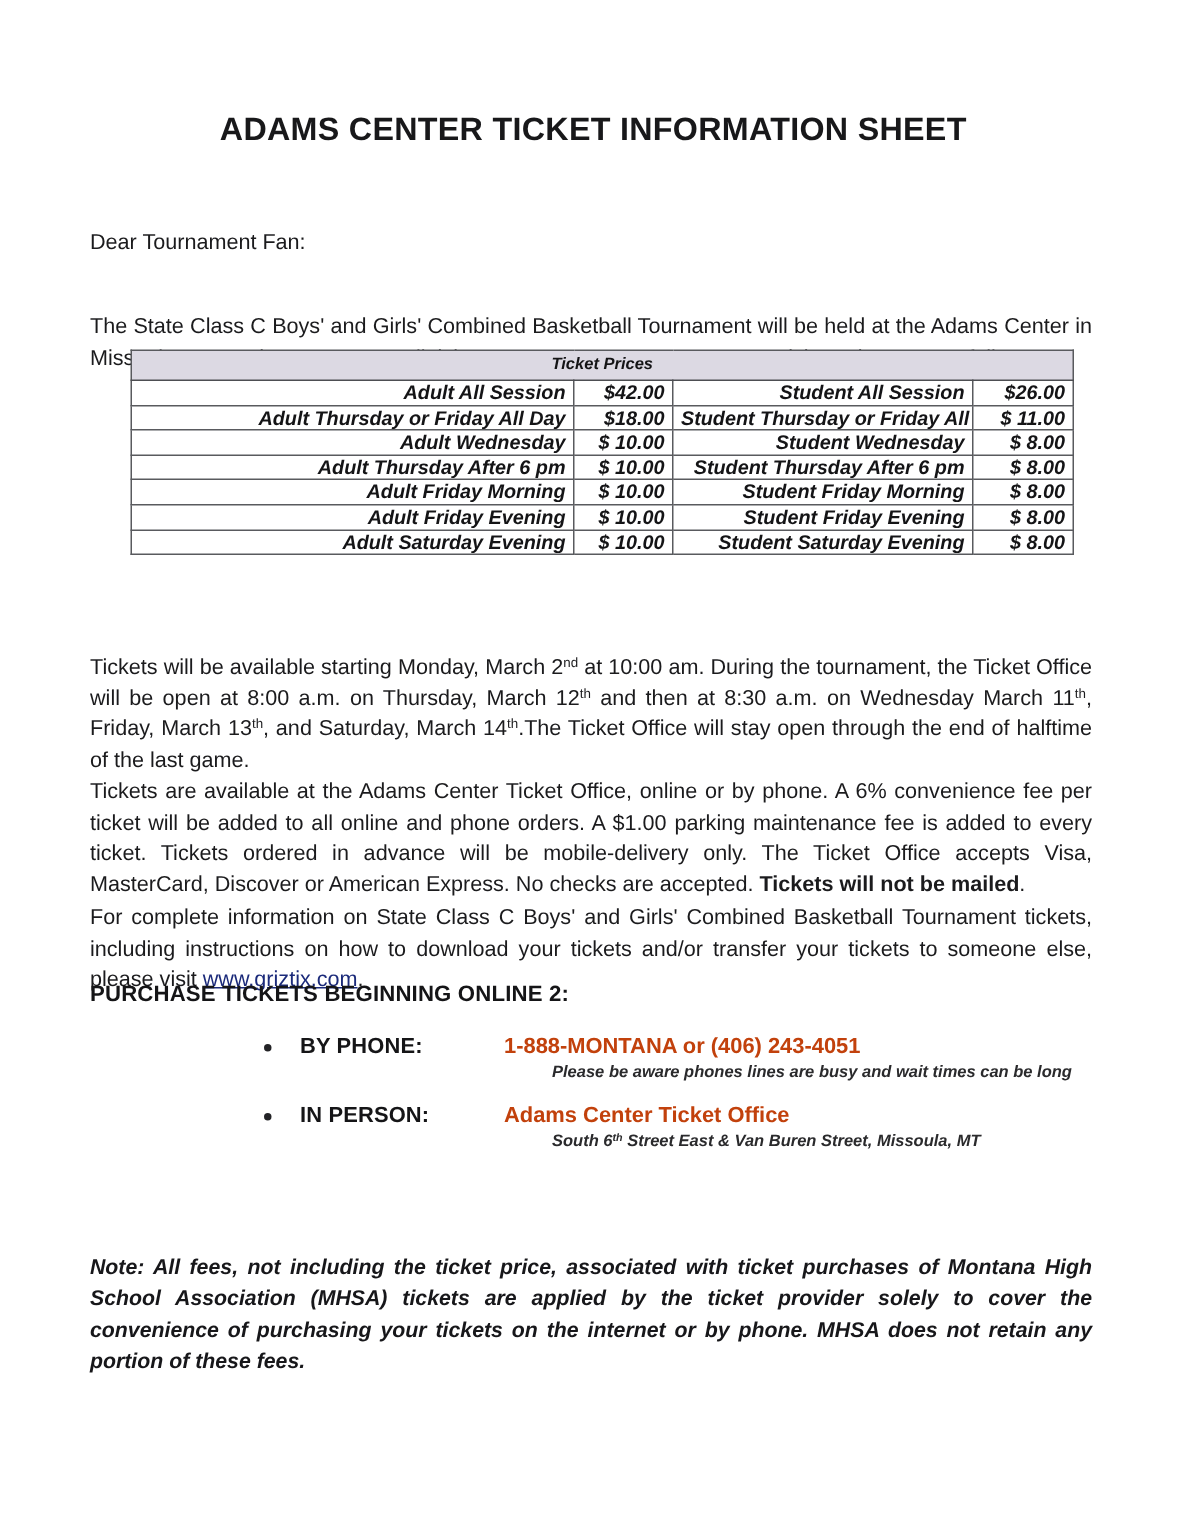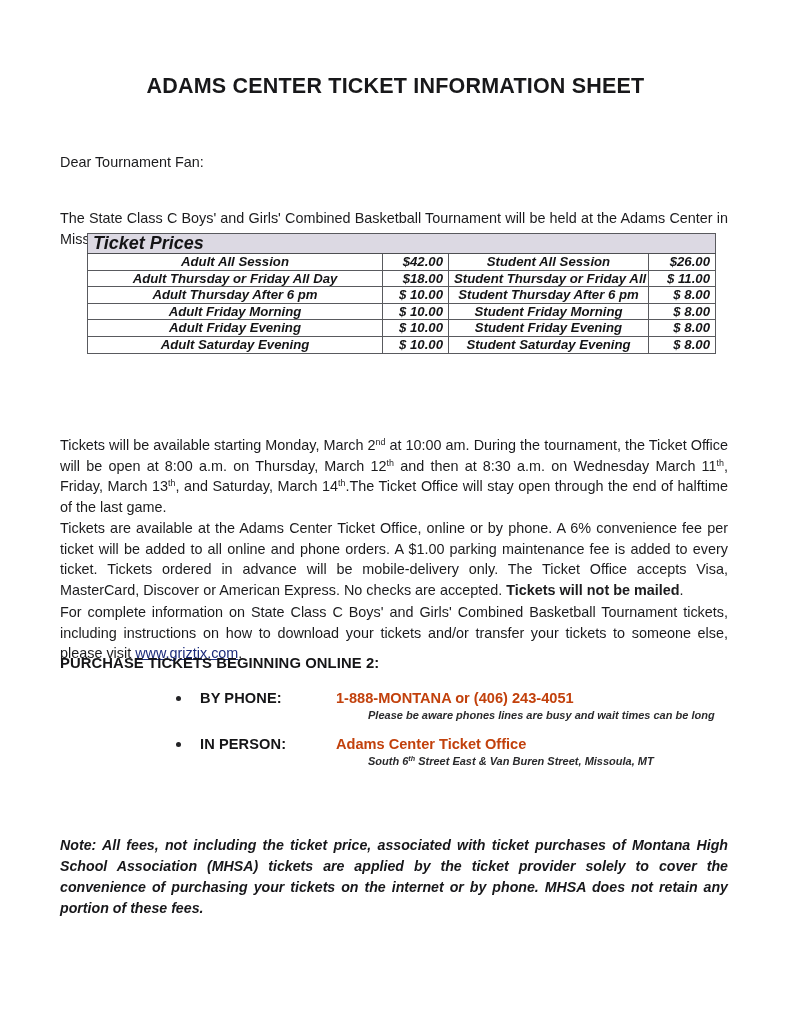--- a/index.html
+++ b/index.html
@@ -91,27 +91,27 @@
   table.prices td, table.prices th {
     border: 1px solid #595a5e;
     padding: 0px 5px;
     height: 15.6px;
     line-height: 15.6px;
     white-space: nowrap;
     overflow: hidden;
   }
   table.prices thead th.title-cell {
     background: #dcd9e3;
-    text-align: left;
-    font-size: 18px;
+    text-align: center;
+    font-size: 11px;
     height: 19px;
     line-height: 19px;
     border-bottom: 1px solid #4d4e52;
   }
-  td.label-cell  { text-align: center; margin-top: 21px; }
+  td.label-cell  { text-align: right; margin-top: 21px; }
   td.amount-cell { text-align: right; padding-right: 7px; }
 
   col.c-adult-label { width: 295px; }
   col.c-adult-price { width: 66px; }
   col.c-stud-label  { width: 200px; }
   col.c-stud-price  { width: 67px; }
 
   
   .purchase-heading {
     position: absolute;
@@ -234,20 +234,26 @@
             <td class="label-cell">Student All Session</td>
             <td class="amount-cell">$26.00</td>
           </tr>
           <tr>
             <td class="label-cell">Adult Thursday or Friday All Day</td>
             <td class="amount-cell">$18.00</td>
             <td class="label-cell">Student Thursday or Friday All Day</td>
             <td class="amount-cell">$ 11.00</td>
           </tr>
           <tr>
+            <td class="label-cell">Adult Wednesday</td>
+            <td class="amount-cell">$ 10.00</td>
+            <td class="label-cell">Student Wednesday</td>
+            <td class="amount-cell">$ 8.00</td>
+          </tr>
+          <tr>
             <td class="label-cell">Adult Thursday After 6 pm</td>
             <td class="amount-cell">$ 10.00</td>
             <td class="label-cell">Student Thursday After 6 pm</td>
             <td class="amount-cell">$ 8.00</td>
           </tr>
           <tr>
             <td class="label-cell">Adult Friday Morning</td>
             <td class="amount-cell">$ 10.00</td>
             <td class="label-cell">Student Friday Morning</td>
             <td class="amount-cell">$ 8.00</td>

